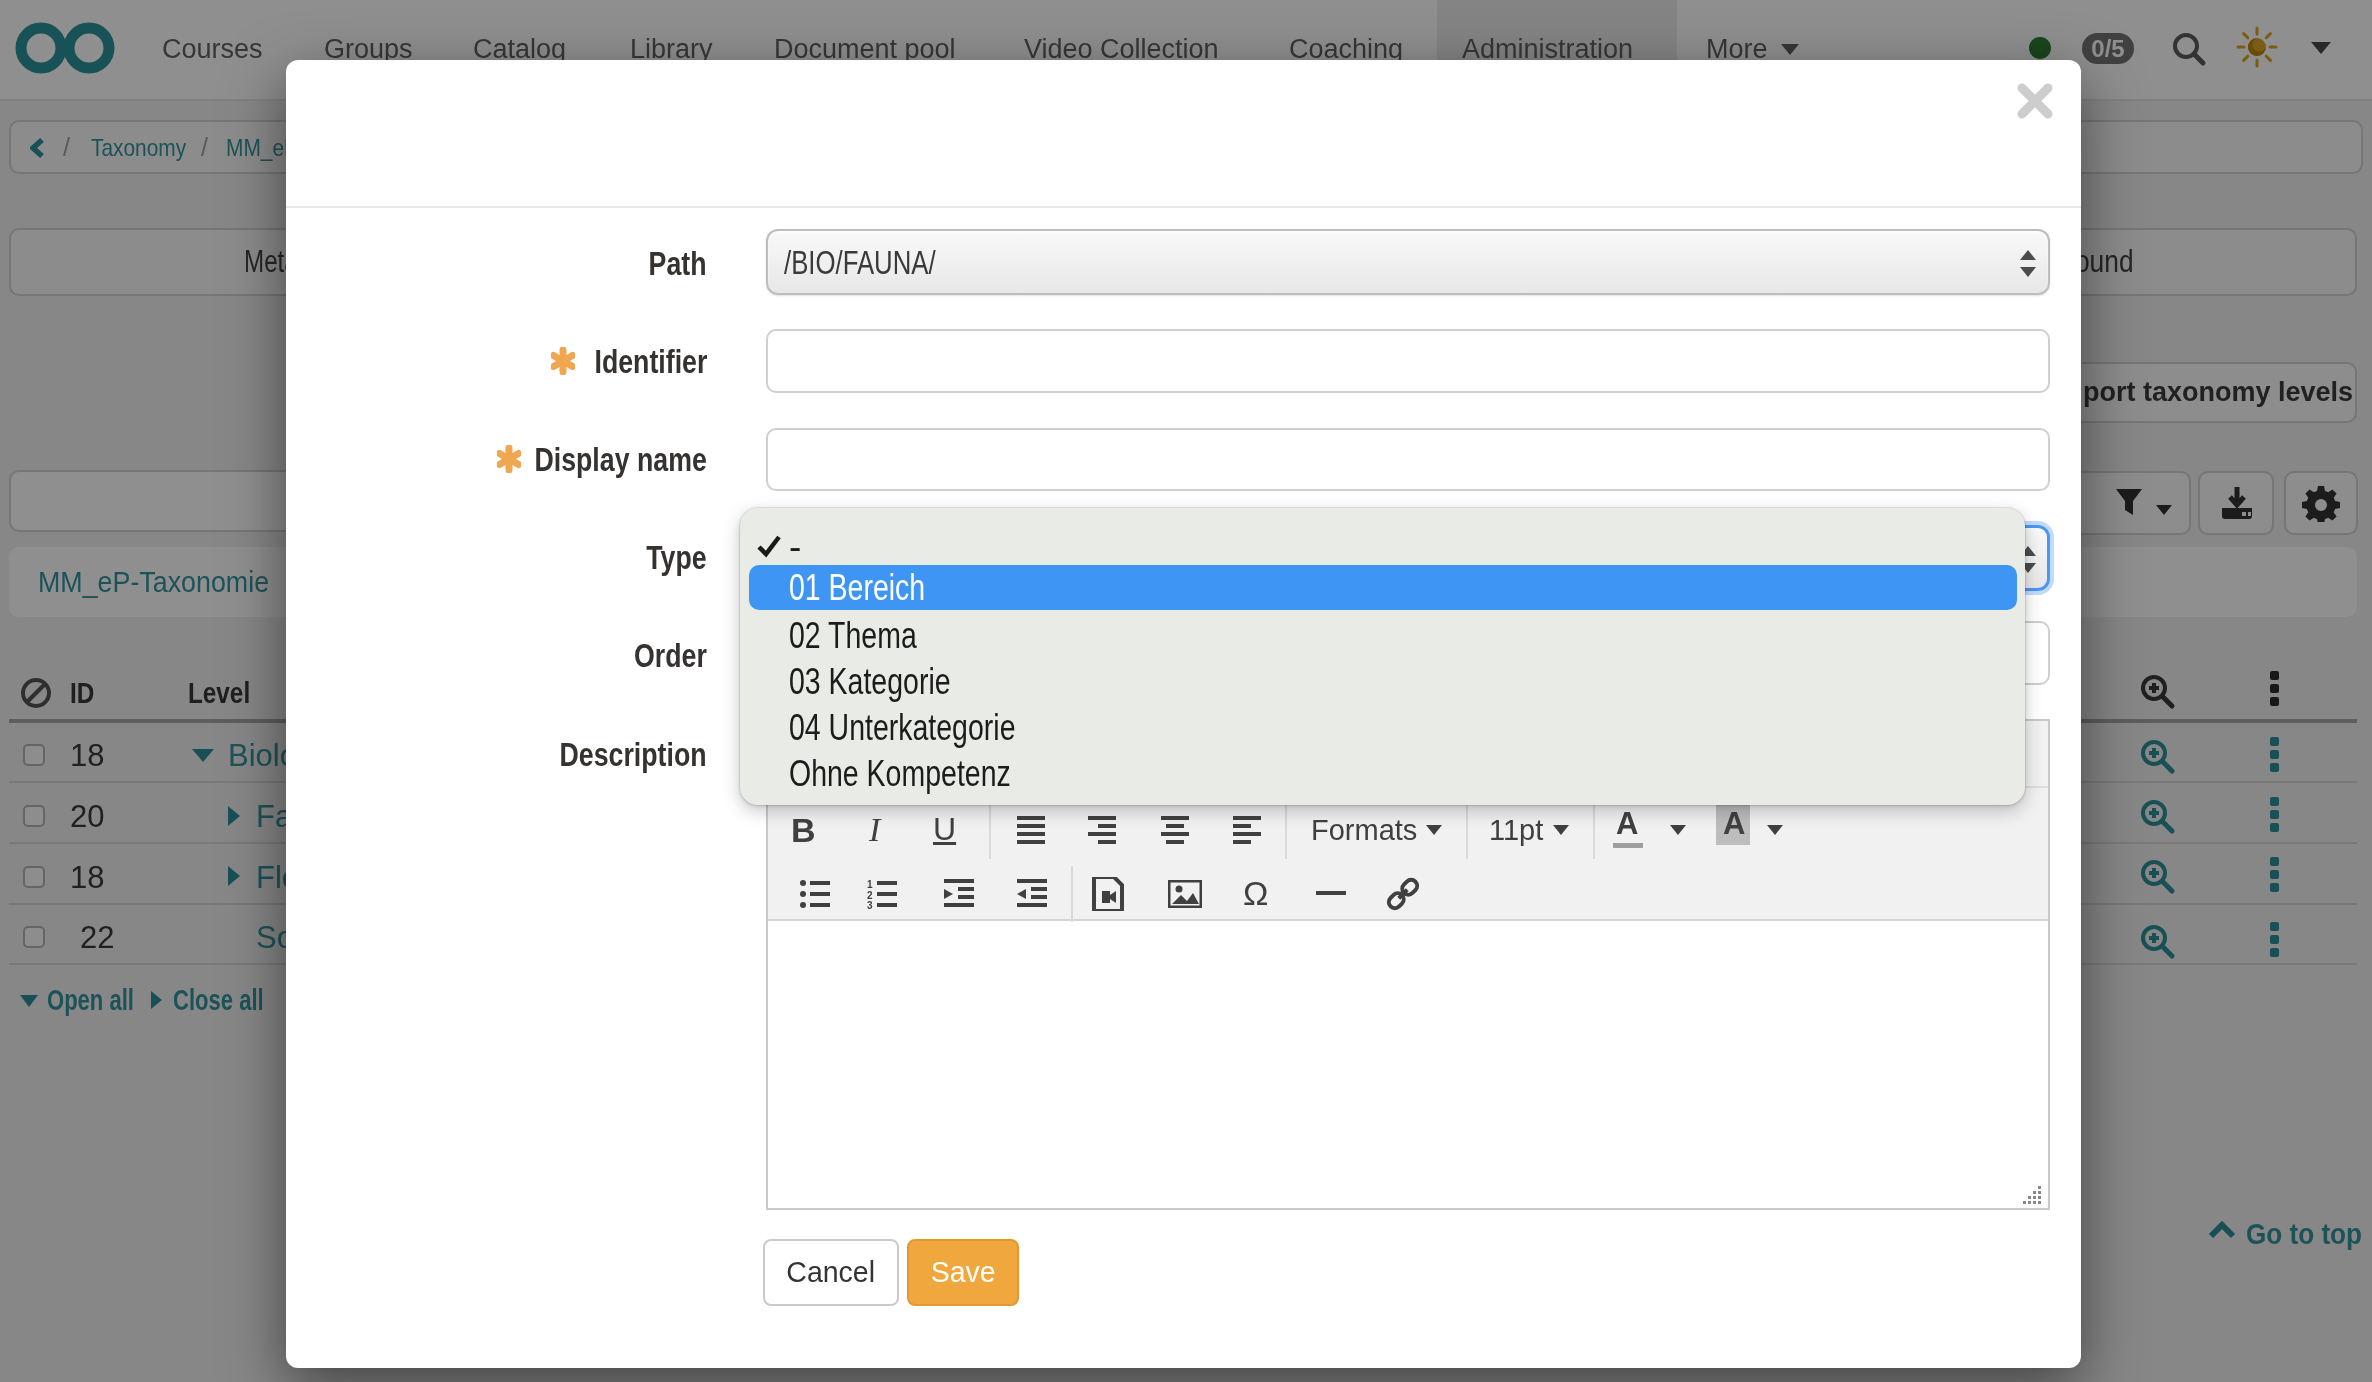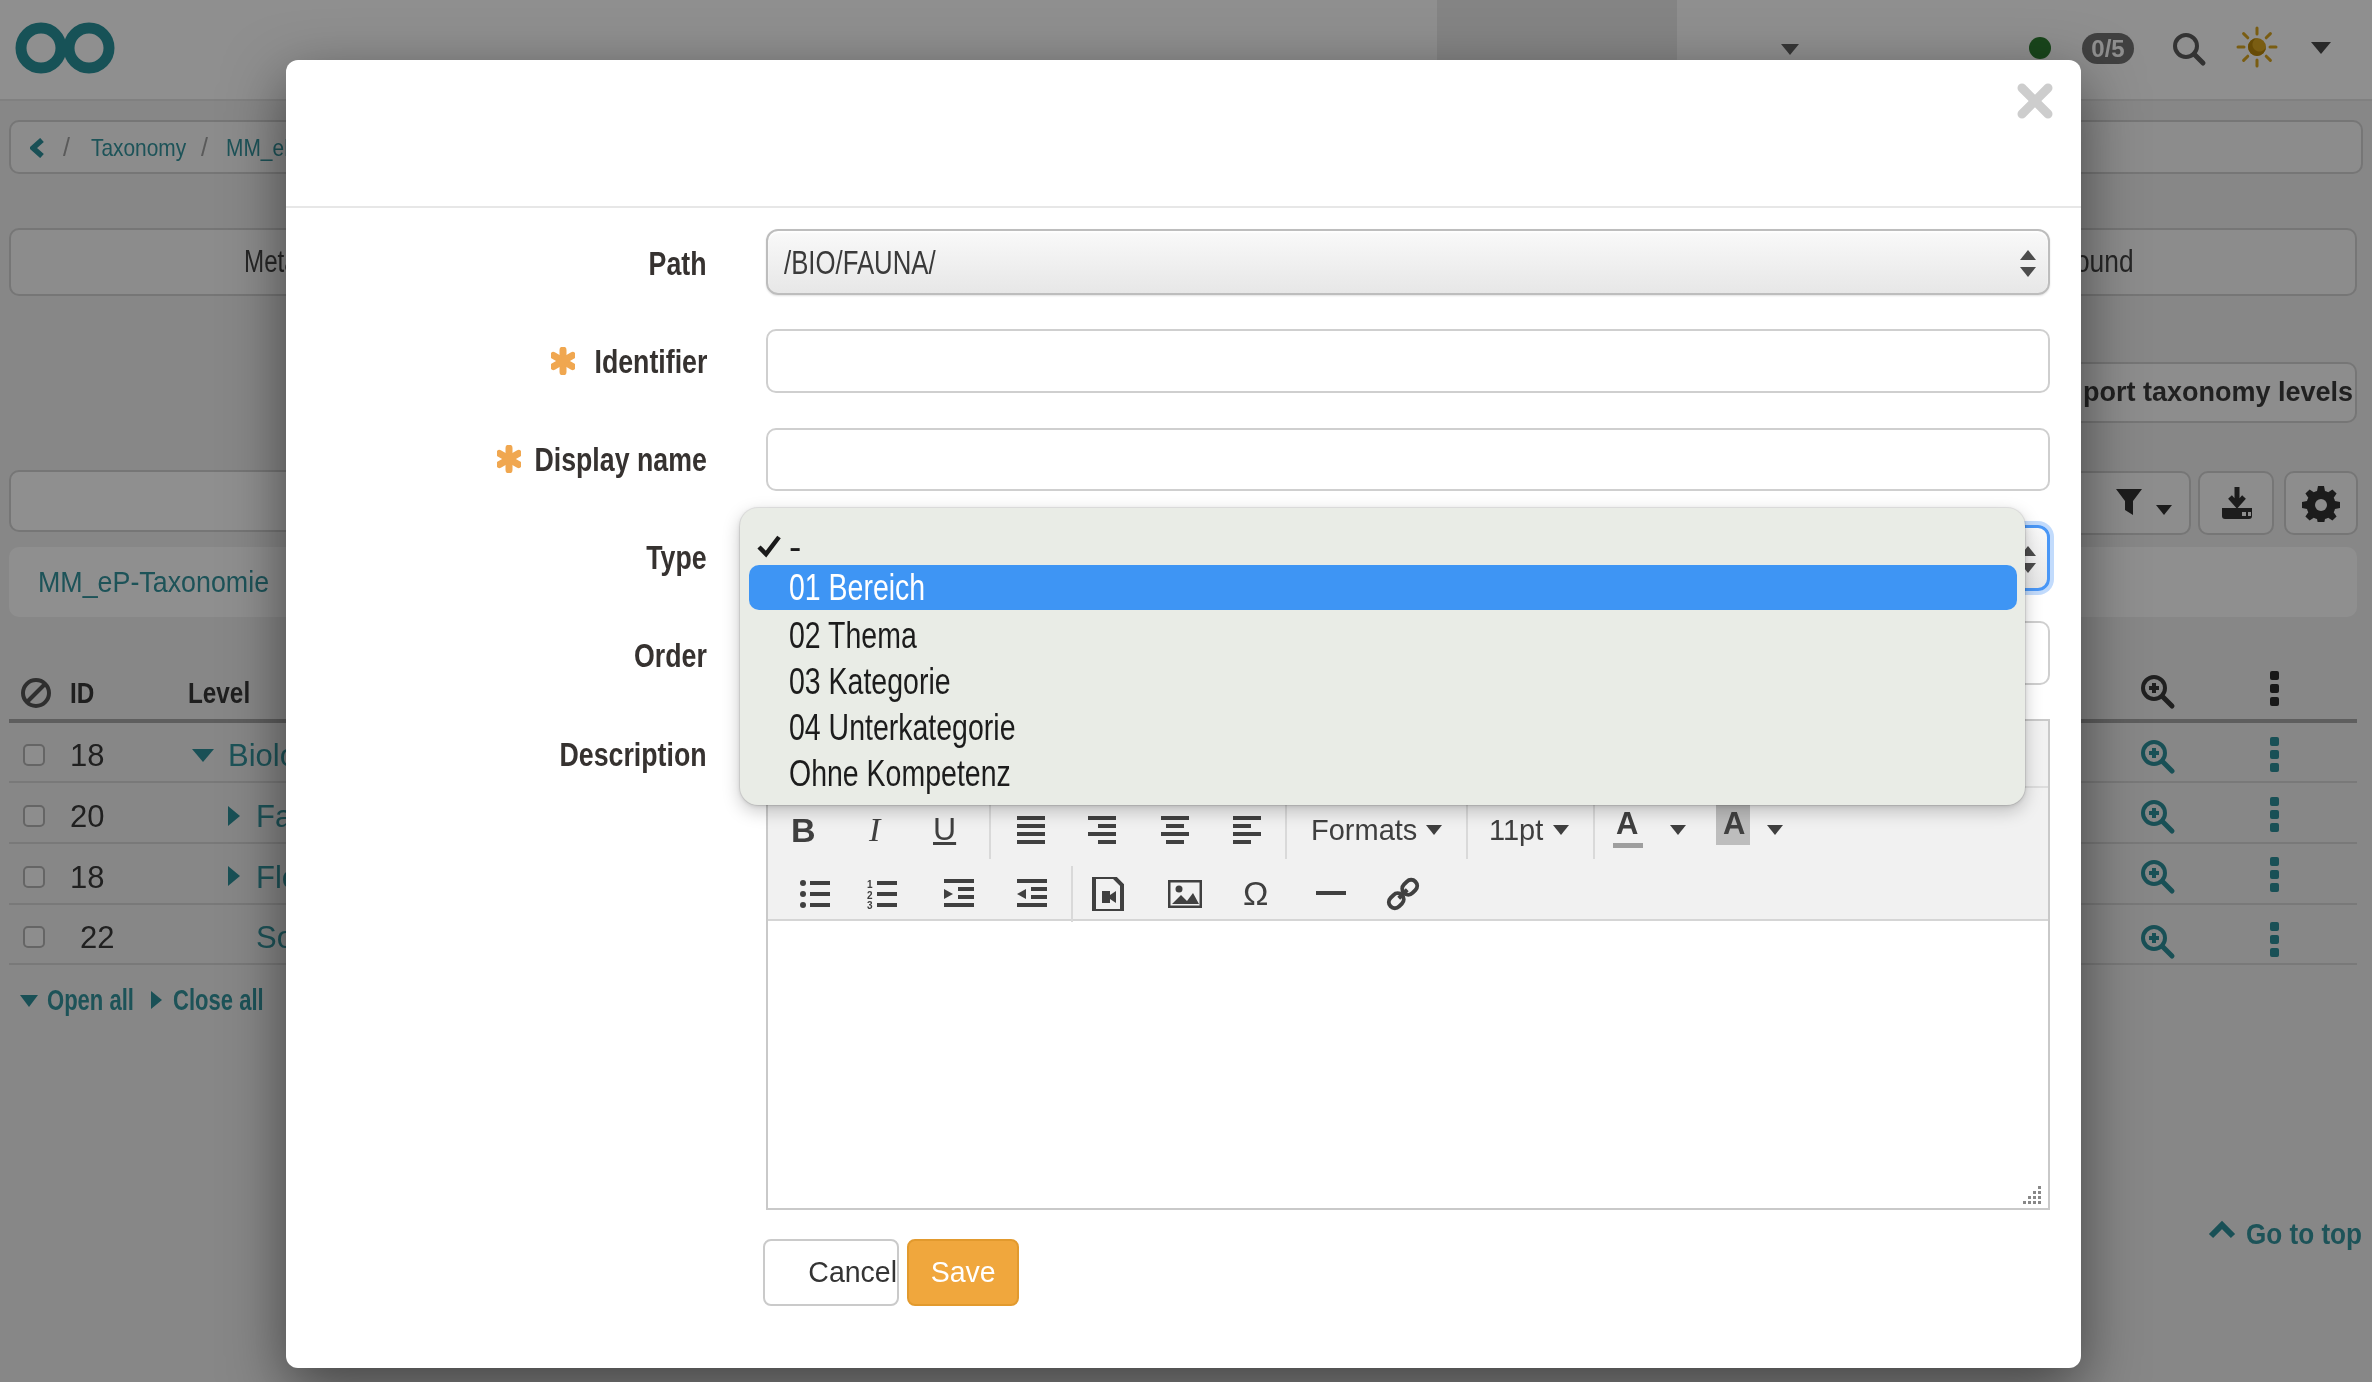--- a/index.html
+++ b/index.html
@@ -29,20 +29,31 @@
 </head>
 <body>
 <div id="page">
 
   <div class="a" style="left:0;top:0;width:2372px;height:101px;background:#fff;border-bottom:2px solid #e4e4e4;box-sizing:border-box;"></div>
   <div class="a" style="left:1437px;top:0;width:240px;height:101px;background:#ececec;"></div>
   <svg class="a" style="left:14px;top:22px;" width="102" height="52" viewBox="0 0 102 52">
     <circle cx="27" cy="26" r="20" fill="none" stroke="#2a939c" stroke-width="11"></circle>
     <circle cx="75" cy="26" r="20" fill="none" stroke="#2a939c" stroke-width="11"></circle>
   </svg>
+  <div class="a" style="left:0;top:34px;width:2372px;height:30px;font-size:27px;color:#636363;line-height:30px;">
+    <span class="a" style="left:162px;">Courses</span>
+    <span class="a" style="left:324px;">Groups</span>
+    <span class="a" style="left:473px;">Catalog</span>
+    <span class="a" style="left:630px;">Library</span>
+    <span class="a" style="left:774px;">Document pool</span>
+    <span class="a" style="left:1024px;">Video Collection</span>
+    <span class="a" style="left:1289px;">Coaching</span>
+    <span class="a" style="left:1462px;">Administration</span>
+    <span class="a" style="left:1706px;">More</span>
+  </div>
   <div class="a" style="left:1781px;top:44px;width:0;height:0;border-left:9px solid transparent;border-right:9px solid transparent;border-top:11px solid #636363;"></div>
   <div class="a" style="left:2029px;top:37px;width:22px;height:22px;border-radius:50%;background:#2e7d32;"></div>
   <div class="a" style="left:2082px;top:33px;width:52px;height:31px;border-radius:16px;background:#757575;color:#fff;font-weight:bold;font-size:24px;text-align:center;line-height:31px;">0/5</div>
   <svg class="a" style="left:2170px;top:30px;" width="38" height="38" viewBox="0 0 38 38">
     <circle cx="16" cy="16" r="11" fill="none" stroke="#5c5c5c" stroke-width="4"></circle>
     <line x1="24" y1="24" x2="33" y2="33" stroke="#5c5c5c" stroke-width="5" stroke-linecap="round"></line>
   </svg>
   <svg class="a" style="left:2236px;top:26px;" width="42" height="42" viewBox="0 0 42 42">
     <g stroke="#d9a620" stroke-width="3" stroke-linecap="round">
       <line x1="21" y1="2" x2="21" y2="8"></line>
@@ -368,21 +379,21 @@
       <rect x="11" y="5" width="3" height="3"></rect>
         <rect x="11" y="10" width="3" height="3"></rect>
         <rect x="11" y="15" width="3" height="3"></rect>
       <rect x="6" y="10" width="3" height="3"></rect>
         <rect x="6" y="15" width="3" height="3"></rect>
       <rect x="1" y="15" width="3" height="3"></rect>
     </g>
   </svg>
 
   <div class="a" style="left:477px;top:1179px;width:136px;height:67px;background:#fff;border:2px solid #cacaca;border-radius:8px;box-sizing:border-box;"></div>
-  <div class="a" style="left:477px;top:1196px;width:136px;font-size:30px;color:#343434;text-align:right;line-height:32px;"><span class="nx" style="transform:scaleX(0.95);transform-origin:center;">Cancel</span></div>
+  <div class="a" style="left:477px;top:1196px;width:136px;font-size:30px;color:#343434;text-align:center;line-height:32px;"><span class="nx" style="transform:scaleX(0.95);transform-origin:center;">Cancel</span></div>
   <div class="a" style="left:621px;top:1179px;width:112px;height:67px;background:#f0a73d;border:2px solid #e29a2e;border-radius:8px;box-sizing:border-box;"></div>
   <div class="a" style="left:621px;top:1196px;width:112px;font-size:30px;color:#fff;text-align:center;line-height:32px;"><span class="nx" style="transform:scaleX(0.95);transform-origin:center;">Save</span></div>
 </div>
 
 <div id="dropdown">
   <svg class="a" style="left:17px;top:26px;" width="24" height="24" viewBox="0 0 24 24">
     <polyline points="2,13 9,20 22,3" fill="none" stroke="#1a1a1a" stroke-width="4.5"></polyline>
   </svg>
   <div class="a" style="left:49px;top:20px;font-size:37px;color:#1c1c1c;line-height:37px;">-</div>
   <div class="a" style="left:9px;top:57px;width:1268px;height:45px;background:#3e95f4;border-radius:10px;"></div>

